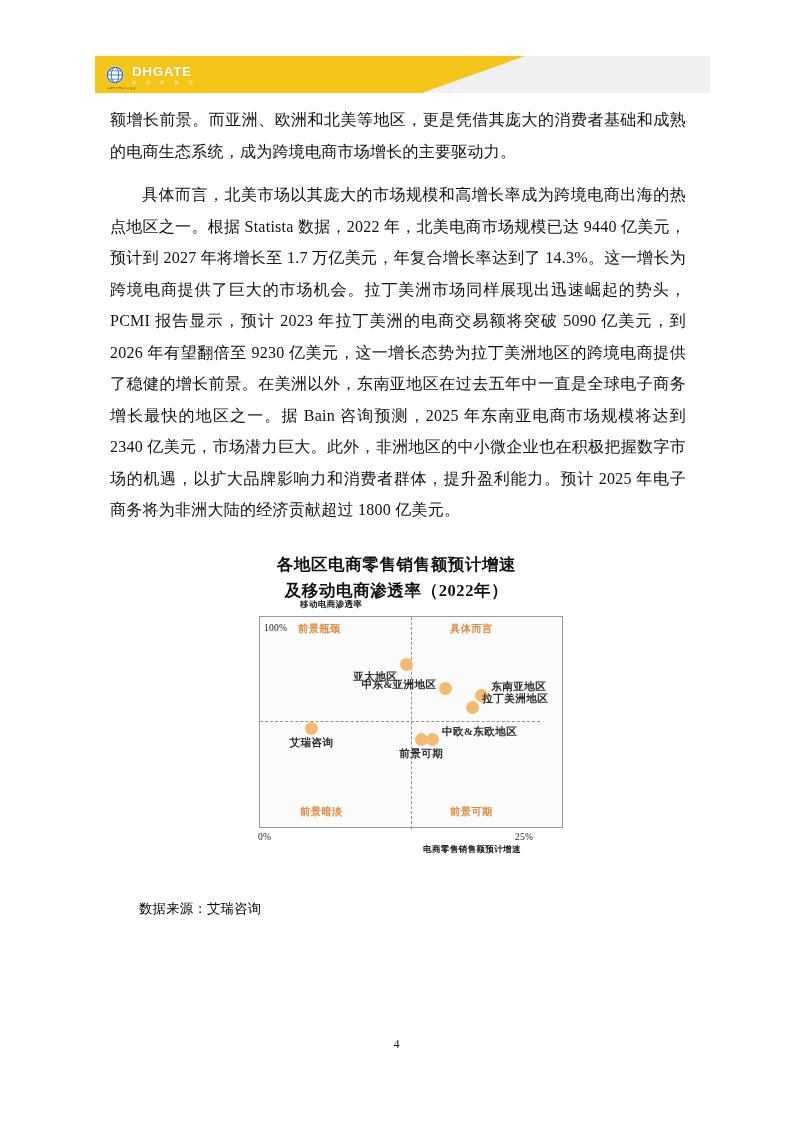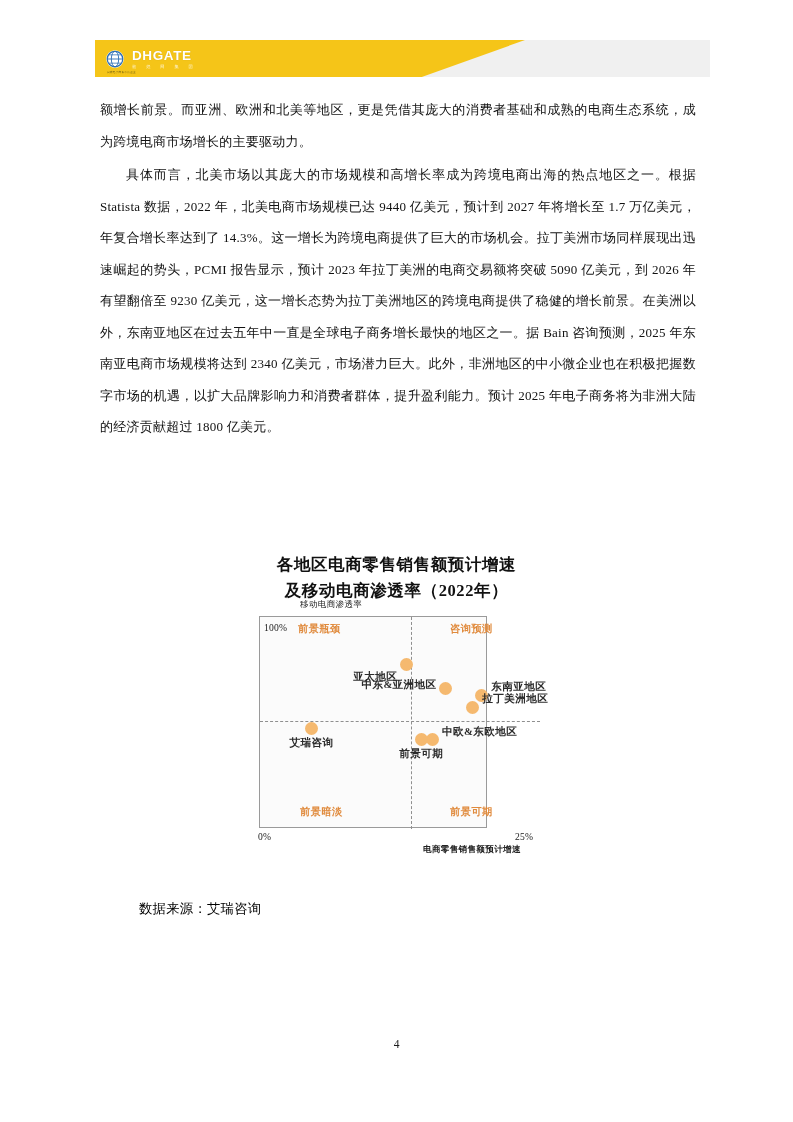--- a/index.html
+++ b/index.html
@@ -19,21 +19,21 @@
     left: 0; top: 0;
     width: 793px;
     height: 1122px;
     background: #ffffff;
   }
 
   
   .header {
     position: absolute;
     left: 95px;
-    top: 40px;
+    top: 56px;
     width: 615px;
     height: 37px;
     background: #f0f0f0;
     overflow: hidden;
   }
   .header-yellow {
     position: absolute;
     left: 0; top: 0;
     width: 430px;
     height: 37px;
@@ -111,26 +111,26 @@
 
   
   .body-text {
     position: absolute;
     left: 98px;
     top: 92px;
     width: 600px;
   }
   .para {
     font-family: "Liberation Serif", "DejaVu Serif", serif;
-    font-size: 13px;
+    font-size: 16px;
     color: #111111;
     line-height: 31.5px;
     text-align: justify;
     text-justify: inter-character;
-    margin: 2px;
+    margin: 12px;
     letter-spacing: .25px;
   }
   .para + .para { margin-top: 0; }
   .indent { text-indent: 2em; }
 
   
   .chart-block {
     position: absolute;
     left: 0;
     top: 552px;
@@ -150,32 +150,32 @@
     left: 259px;
     top: 64px;
     width: 280px;
     height: 230px;
   }
   .y-axis-label {
     position: absolute;
     left: 0px;
     top: -17px;
     font-family: "Liberation Serif", serif;
-    font-weight: normal;
+    font-weight: bold;
     font-size: 8.6px;
     color: #222;
     letter-spacing: .3px;
     white-space: nowrap;
     padding-left: 41px;
   }
   .plot {
     position: absolute;
     left: 0;
     top: 0;
-    width: 228px;
+    width: 304px;
     height: 212px;
     border: 1px solid #9a9a9a;
     background: #fbfbfb;
     overflow: visible;
   }
   .divider-v {
     position: absolute;
     left: 151px;
     top: 0;
     width: 0;
@@ -316,21 +316,21 @@
 
       <div class="y-axis-label">移动电商渗透率</div>
 
       <div class="plot">
         <div class="divider-v"></div>
         <div class="divider-h"></div>
 
         <div class="y-top-tick">100%</div>
 
         <div class="q-label q-tl">前景瓶颈</div>
-        <div class="q-label q-tr">咨询预测</div>
+        <div class="q-label q-tr">具体而言</div>
         <div class="q-label q-bl">前景暗淡</div>
         <div class="q-label q-br">前景可期</div>
 
         <div id="markers">
             <div class="dot" style="left: 140.22px; top: 41.2px; background: rgb(245, 185, 111);"></div>
             <div class="pt-label" style="left: 93.22px; top: 53.2px;">亚太地区</div>
             <div class="dot" style="left: 215.26px; top: 71.94px; background: rgb(245, 185, 111);"></div>
             <div class="pt-label" style="left: 231.26px; top: 63.44px;">东南亚地区</div>
             <div class="dot" style="left: 179.42px; top: 64.52px; background: rgb(245, 185, 111);"></div>
             <div class="pt-label" style="left: 101.42px; top: 61px;">中东&amp;亚洲地区</div>

